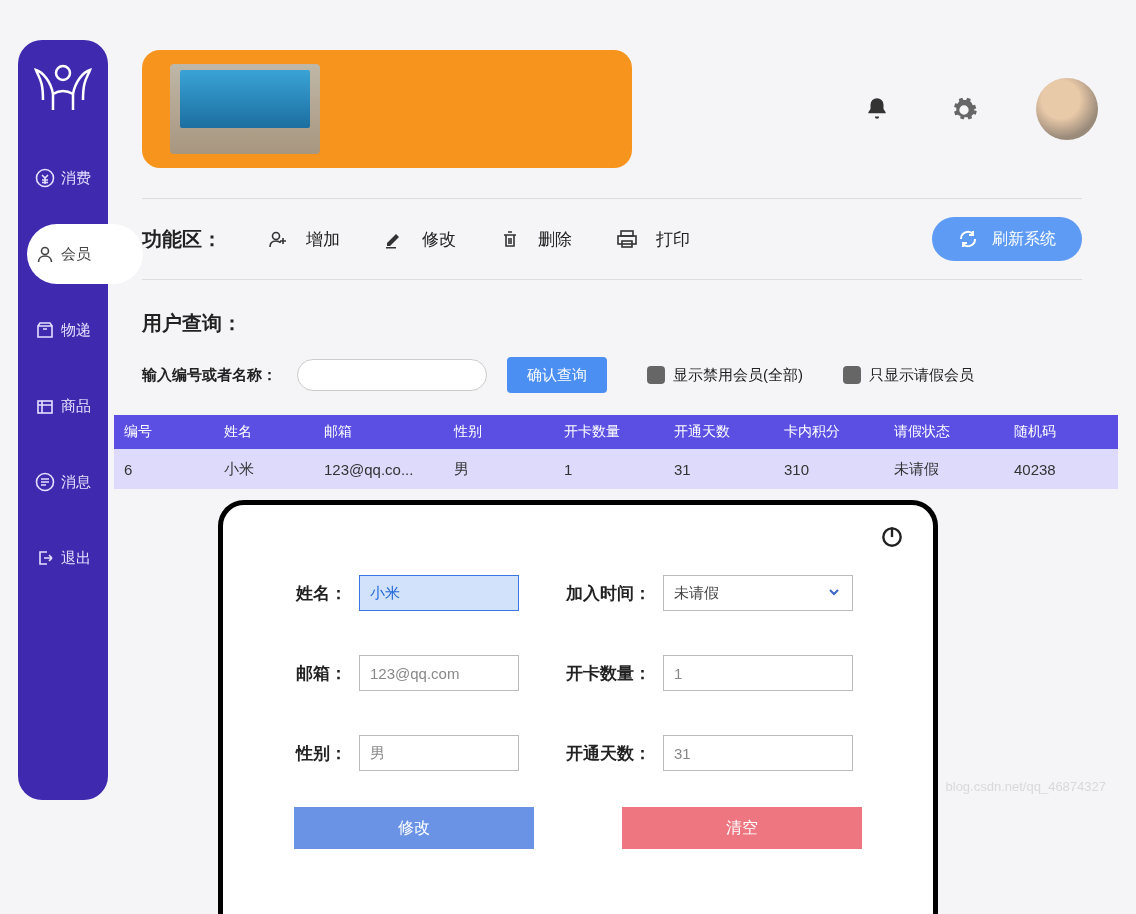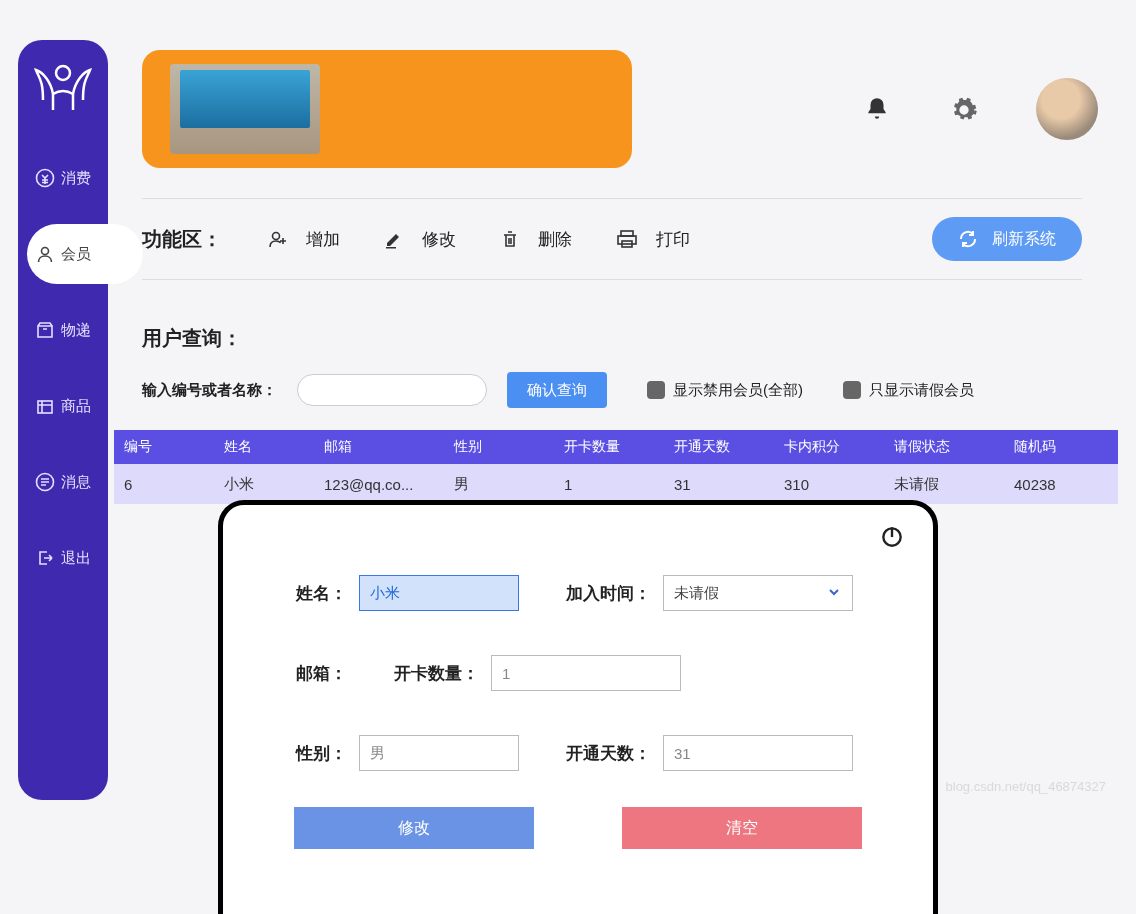--- a/index.html
+++ b/index.html
@@ -36,21 +36,21 @@
   .func-row { display:flex; align-items:center; gap:24px; width:940px; }
   .func-title { font-size:20px; font-weight:600; margin-right:12px; }
   .func-item { display:flex; align-items:center; gap:18px; font-size:17px; cursor:pointer; padding:0 10px; }
   .spacer { flex:1; }
   .refresh-btn {
     background:#5d9bf4; color:#fff; border:none; border-radius:22px;
     height:44px; padding:0 26px; display:flex; align-items:center; gap:14px;
     font-size:16px; cursor:pointer;
   }
   
-  .section-title { font-size:20px; font-weight:600; margin:45px 0 20px; }
+  .section-title { font-size:20px; font-weight:600; margin:30px 0 20px; }
   .query-row { display:flex; align-items:center; gap:20px; font-size:15px; width:940px; }
   .query-lbl { font-weight:600; }
   .query-inp { width:190px; height:32px; border:1px solid #ccc; border-radius:16px; padding:0 12px; font-size:14px; outline:none; }
   .query-btn { background:#4c8ff2; color:#fff; border:none; height:36px; padding:0 20px; border-radius:4px; font-size:15px; cursor:pointer; }
   .chk-lbl { display:flex; align-items:center; gap:8px; margin-left:20px; }
   .chk { width:18px; height:18px; background:#666; border-radius:4px; display:inline-block; }
   
   .table { margin-top:22px; width:1004px; margin-left:-28px; }
   .thead { background:#5a4ee3; color:#fff; display:flex; height:34px; align-items:center; font-size:14px; }
   .th, .td { padding:0 10px; overflow:hidden; text-overflow:ellipsis; white-space:nowrap; }
@@ -262,20 +262,21 @@
                 <path d="M3 5l4 4 4-4"></path>
               </svg>
           </span>
         </div>
       </div>
     </div>
 
     <div class="form-row">
       <div class="form-grp">
         <span class="form-lbl">邮箱：</span>
+        <input class="form-inp" value="123@qq.com" style="">
       </div>
       <div class="form-grp">
         <span class="form-lbl">开卡数量：</span>
         <input class="form-inp" style="width: 190px;" value="1">
       </div>
     </div>
 
     <div class="form-row">
       <div class="form-grp">
         <span class="form-lbl">性别：</span>

